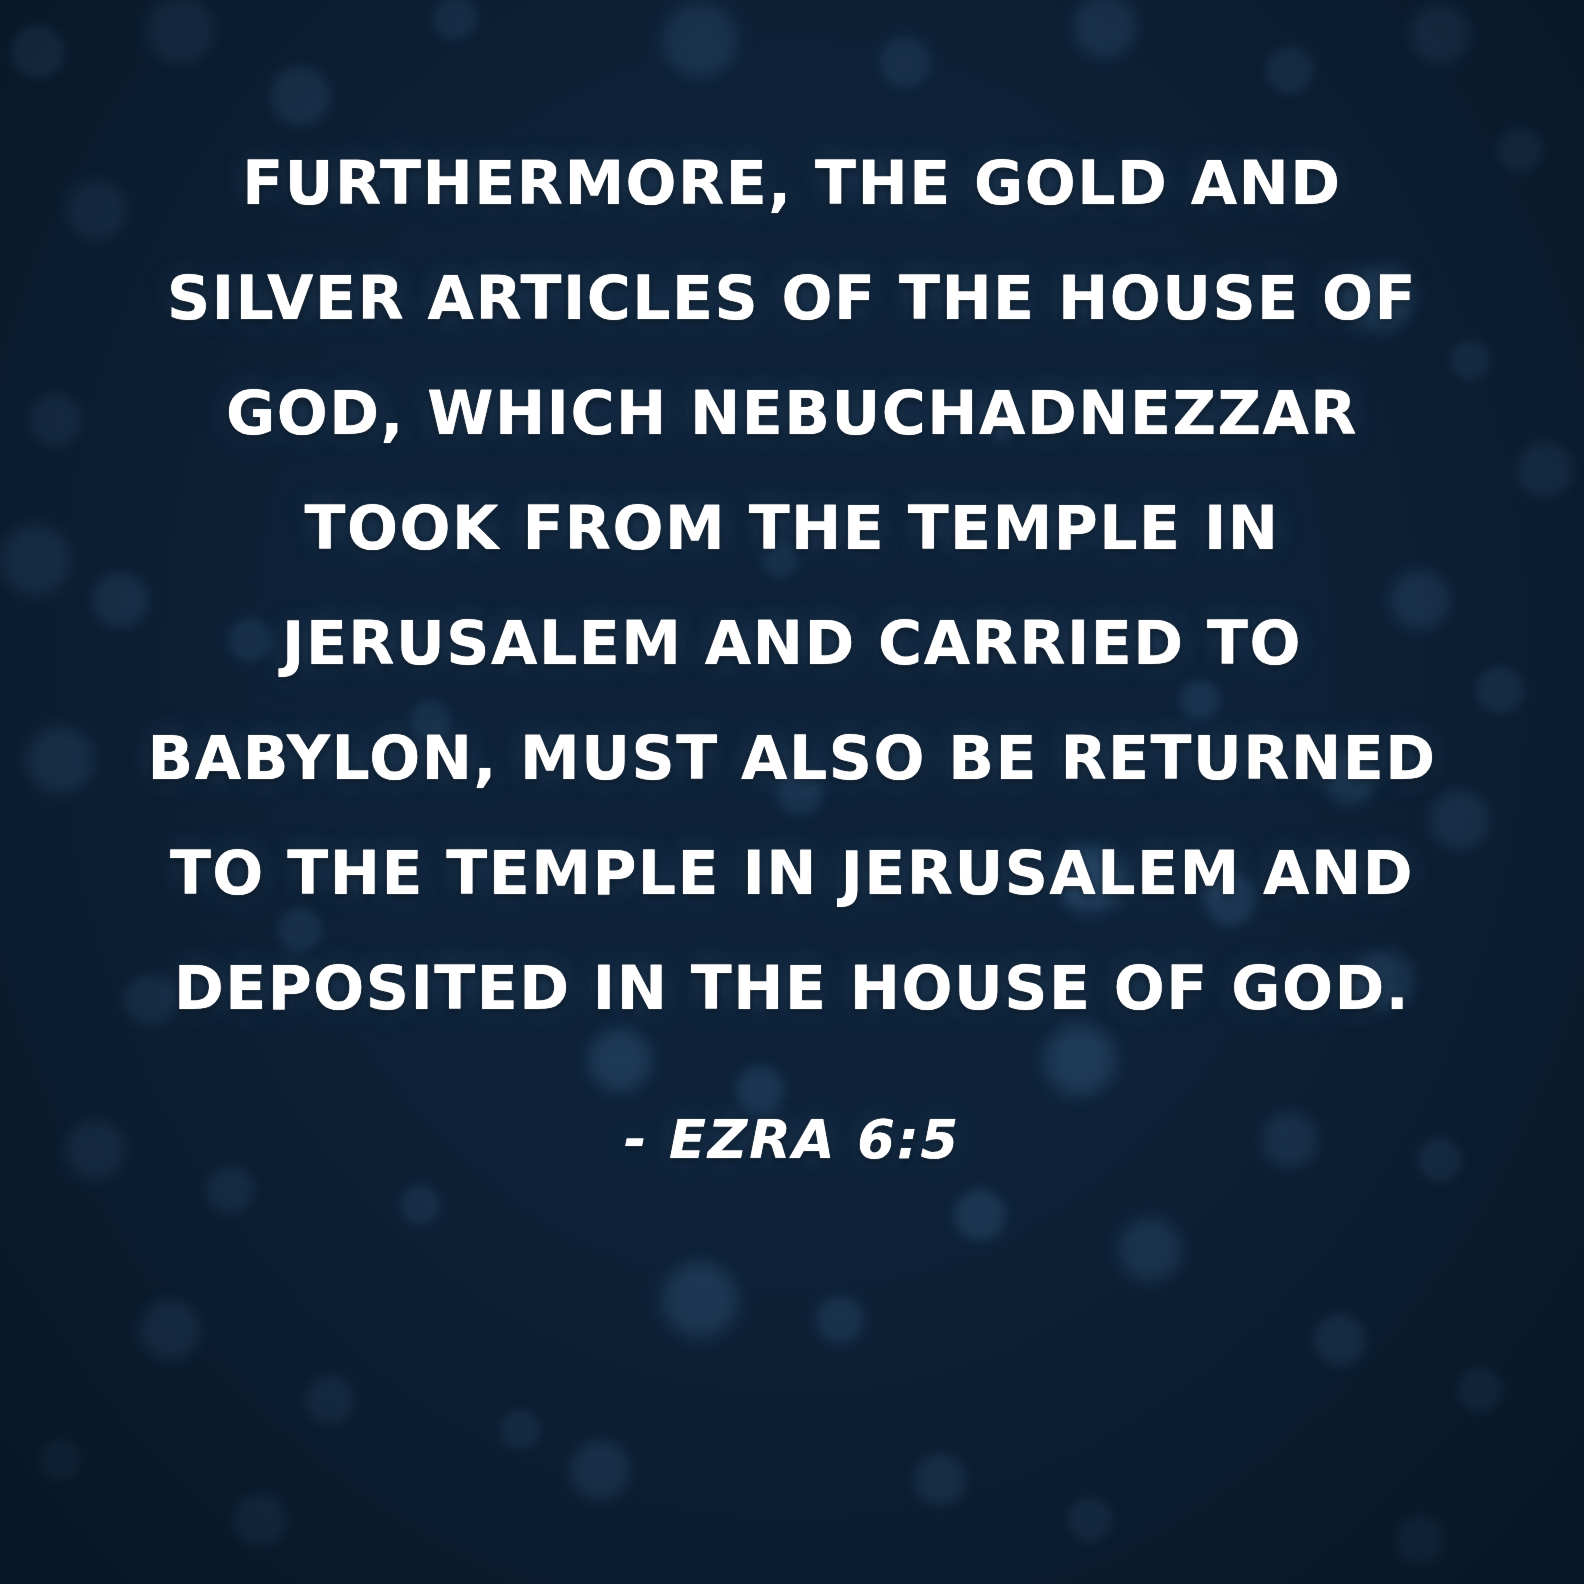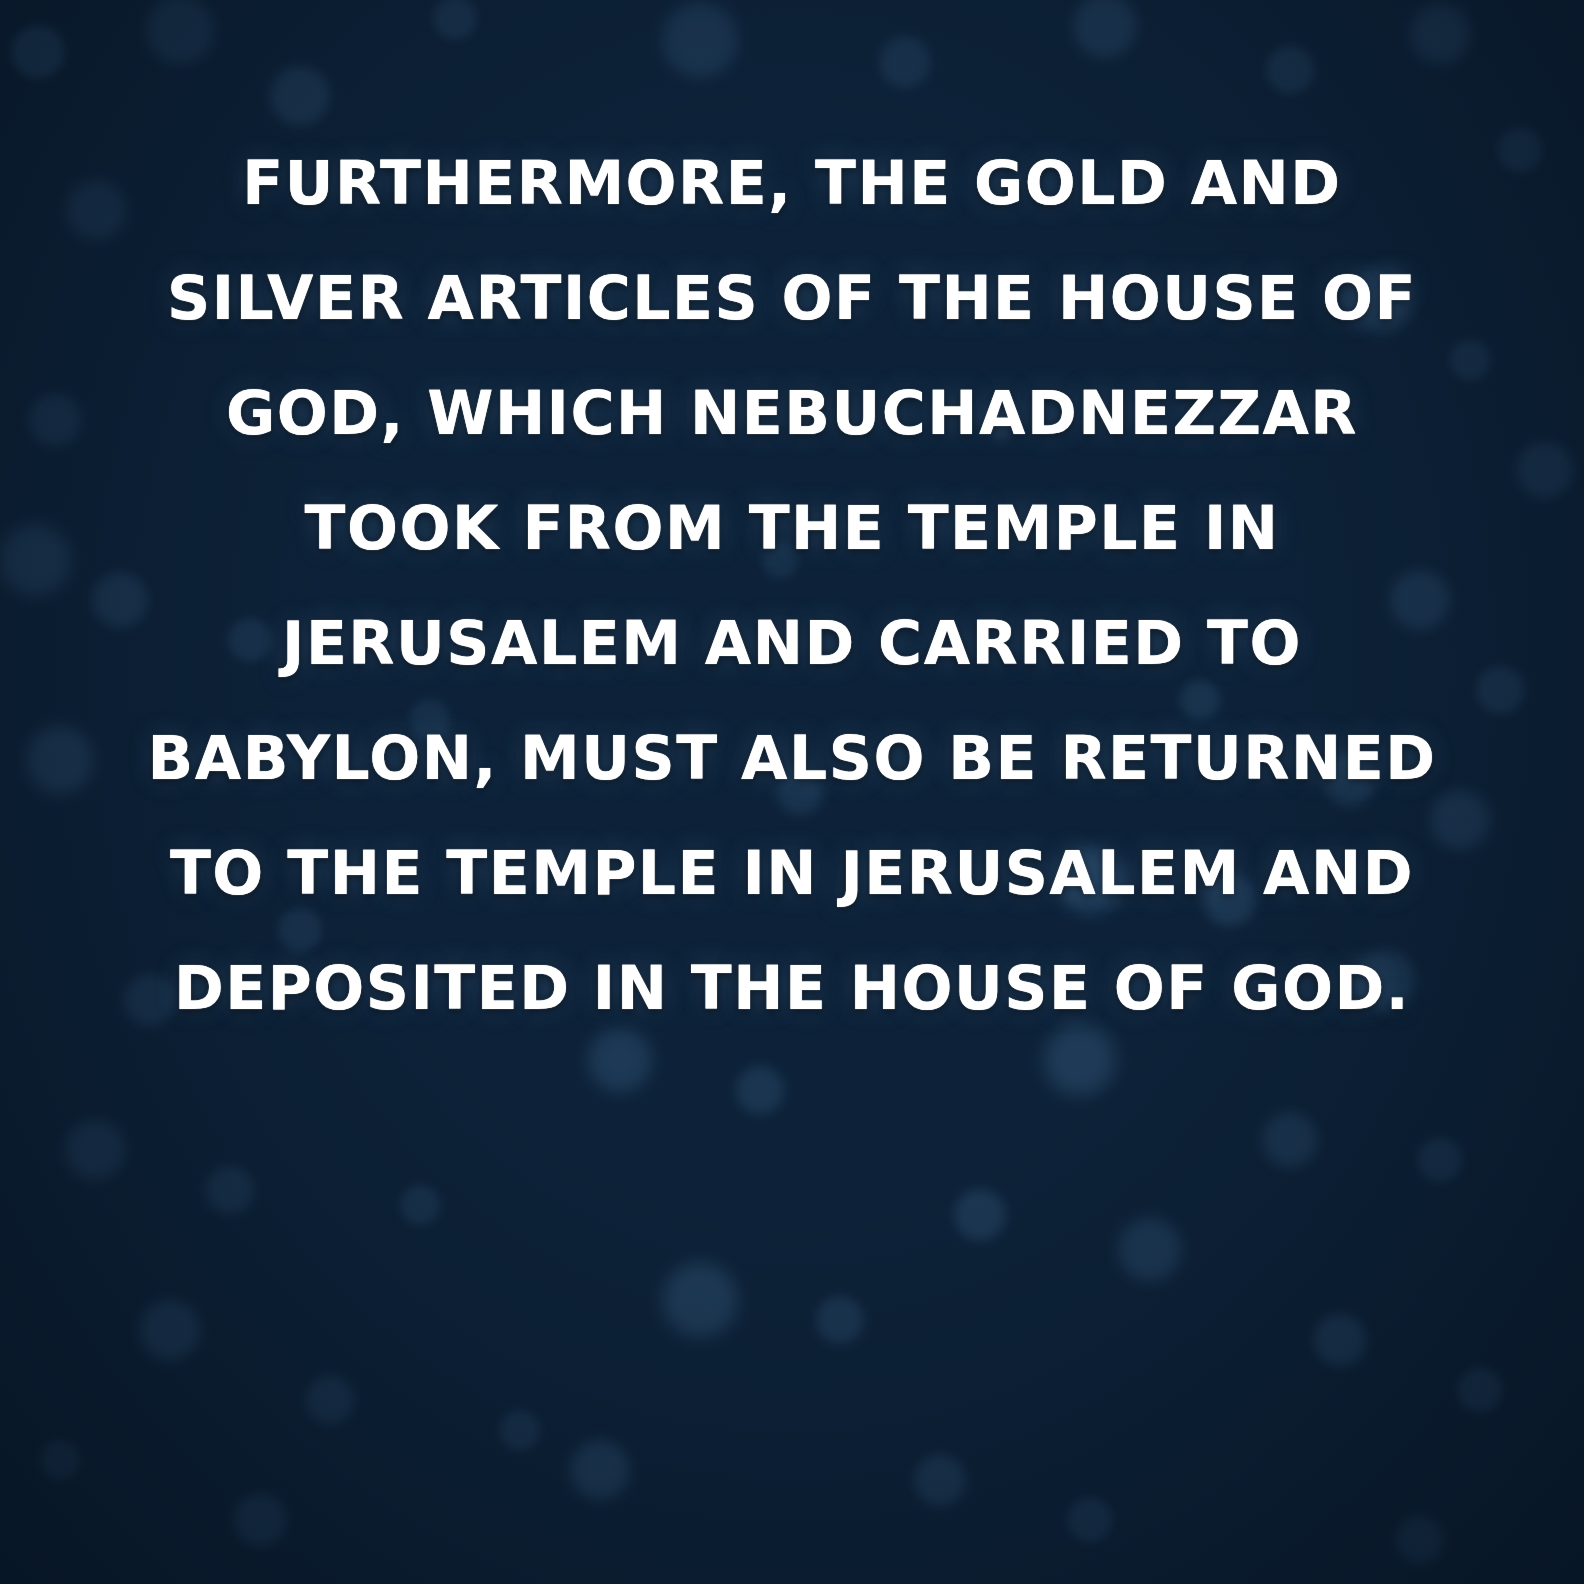--- a/index.html
+++ b/index.html
@@ -135,15 +135,16 @@
       <div class="dot" style="left: 1396px; top: 1516px; width: 48px; height: 48px; opacity: 0.12; background: rgb(110, 168, 221); filter: blur(6px);"></div>
       <div class="dot" style="left: 40px; top: 1440px; width: 40px; height: 40px; opacity: 0.11; background: rgb(110, 168, 221); filter: blur(5px);"></div>
       <div class="dot" style="left: 762px; top: 542px; width: 36px; height: 36px; opacity: 0.1; background: rgb(110, 168, 221); filter: blur(5px);"></div>
       <div class="dot" style="left: 410px; top: 700px; width: 40px; height: 40px; opacity: 0.1; background: rgb(110, 168, 221); filter: blur(5px);"></div>
       <div class="dot" style="left: 982px; top: 402px; width: 36px; height: 36px; opacity: 0.1; background: rgb(110, 168, 221); filter: blur(5px);"></div>
     </div>
   <div id="vignette"></div>
 
   <div id="content">
     <div id="verse-text">Furthermore, the gold and silver articles of the house of God, which Nebuchadnezzar took from the temple in Jerusalem and carried to Babylon, must also be returned to the temple in Jerusalem and deposited in the house of God.</div>
+    <div id="verse-reference">- Ezra 6:5</div>
   </div>
 
 </div>
 
 </body></html>

